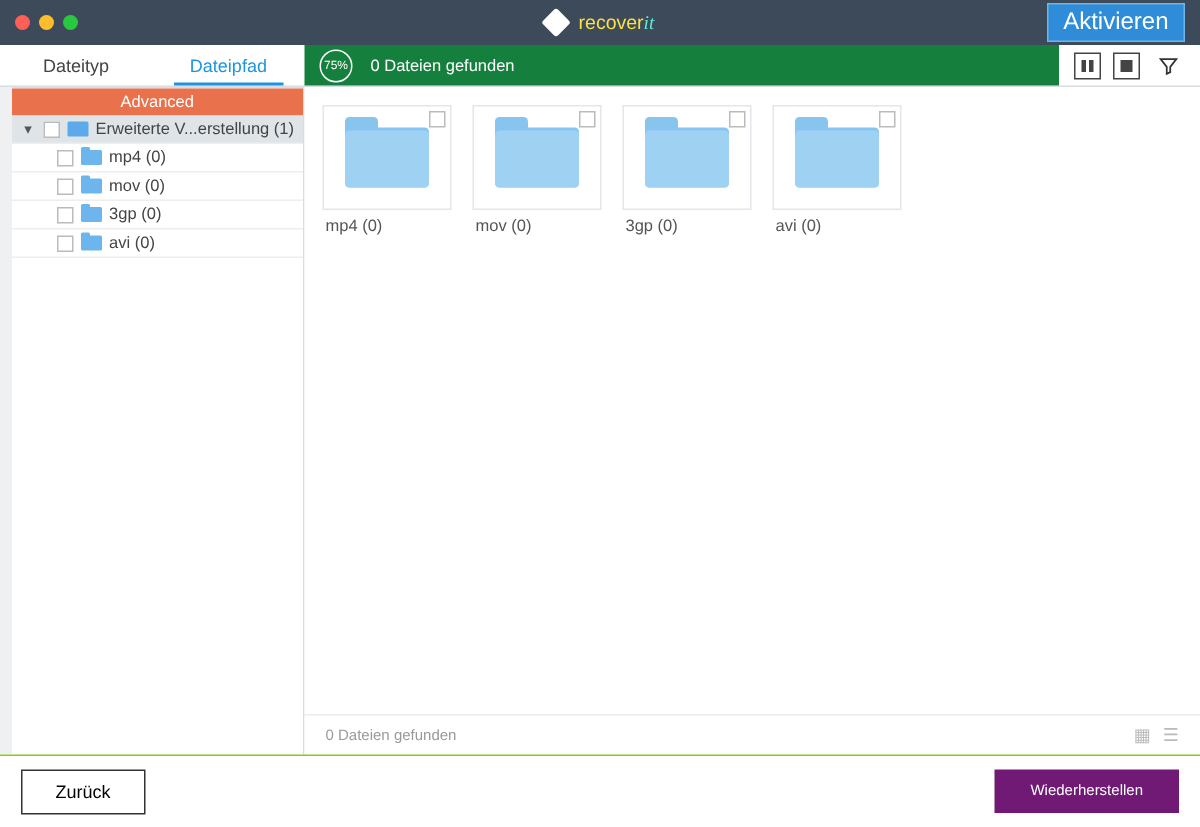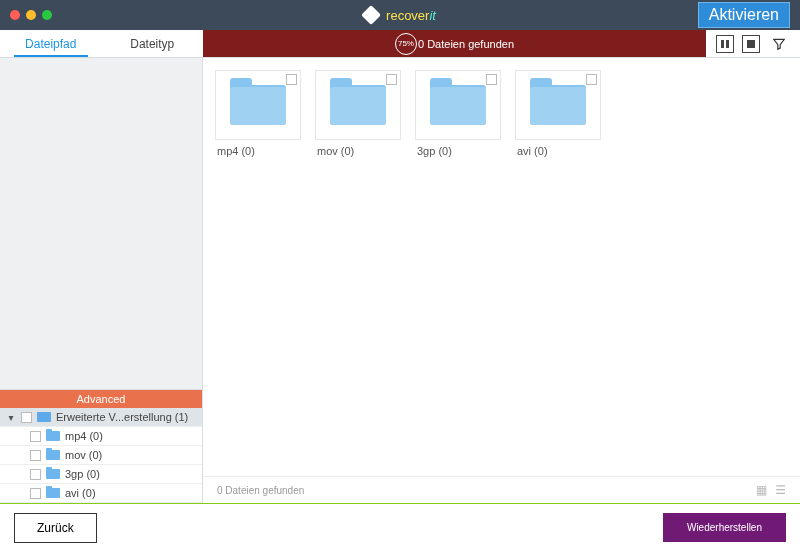--- a/index.html
+++ b/index.html
@@ -5,40 +5,40 @@
 * { box-sizing: border-box; margin: 0; padding: 0; }
 body { font-family: -apple-system, "Segoe UI", Arial, sans-serif; font-size: 12px; background: #fff; width: 800px; height: 551px; overflow: hidden; display: flex; flex-direction: column; }
 .titlebar { height: 30px; background: #3c4a5a; display: flex; align-items: center; padding: 0 10px; position: relative; }
 .tl-dots { display: flex; gap: 6px; }
 .tl-dot { width: 10px; height: 10px; border-radius: 50%; }
 .tl-red { background: #ff5f57; }
 .tl-yellow { background: #ffbd2e; }
 .tl-green { background: #28c840; }
 .tl-title { position: absolute; left: 50%; transform: translateX(-50%); color: #fff; display: flex; align-items: center; gap: 4px; font-size: 13px; }
 .tl-title .r { color: #fde047; }
-.tl-title .it { color: #5eead4; font-style: italic; }
+.tl-title .it { color: #5eead4; font-style: italic; font-family: Liberation Serif, serif; }
 .logo-icon { width: 14px; height: 14px; background: #fff; transform: rotate(45deg); border-radius: 2px; display: inline-block; margin-right: 4px; }
 .activate-btn { margin-left: auto; background: #2e8cd8; color: #fff; border: 1px solid #6eb6ea; padding: 3px 10px; font-size: 16px; cursor: pointer; }
 .toolbar { height: 28px; display: flex; align-items: stretch; border-bottom: 1px solid #d8dde2; }
 .tabs { width: 203px; display: flex; }
 .tab { flex: 1; display: flex; align-items: center; justify-content: center; font-size: 12px; color: #444; cursor: pointer; position: relative; }
 .tab.active { color: #1c94e3; }
 .tab.active::after { content: ""; position: absolute; bottom: 0; left: 14px; right: 14px; height: 2px; background: #1c94e3; }
-.progress-area { flex: 1; background: #7f1d1d; display: flex; align-items: center; color: #fff; padding: 0 10px; gap: 1px; font-size: 11px; justify-content: center; }
+.progress-area { flex: 1; background: #15803d; display: flex; align-items: center; color: #fff; padding: 0 10px; gap: 12px; font-size: 11px; }
 .progress-circle { width: 22px; height: 22px; border: 1.5px solid #fff; border-radius: 50%; display: flex; align-items: center; justify-content: center; font-size: 8px; }
 .controls { display: flex; align-items: center; gap: 8px; padding: 0 10px; }
 .ctl-btn { width: 18px; height: 18px; border: 1px solid #444; display: flex; align-items: center; justify-content: center; cursor: pointer; }
 .ctl-pause { display: flex; gap: 2px; }
 .ctl-pause span { width: 3px; height: 8px; background: #444; }
 .ctl-stop span { width: 8px; height: 8px; background: #444; }
 .search-box { display: flex; align-items: center; border: 1px solid #ccc; border-radius: 3px; padding: 2px 6px; gap: 4px; width: 120px; }
 .search-box input { border: none; outline: none; font-size: 11px; width: 100%; }
 .filter-icon { width: 22px; height: 22px; display: flex; align-items: center; justify-content: center; font-size: 14px; cursor: pointer; color: #333; }
 .content { flex: 1; display: flex; overflow: hidden; }
-.sidebar { width: 203px; background: #eef0f2; border-right: 1px solid #d8dde2; display: flex; flex-direction: column; }
+.sidebar { width: 203px; background: #eef0f2; border-right: 1px solid #d8dde2; display: flex; flex-direction: row; }
 .sidebar-top { flex: 1; }
 .sidebar-bottom { border-top: 1px solid #d8dde2; background: #fff; }
 .adv-header { background: #e9714c; color: #fff; text-align: center; font-size: 11px; padding: 3px 0; }
 .tree { }
 .tree-row { display: flex; align-items: center; gap: 5px; padding: 3px 6px; font-size: 11px; color: #444; white-space: nowrap; border-bottom: 1px solid #eee; }
 .tree-row.selected { background: #dfe4e8; }
 .tree-caret { width: 10px; height: 10px; display: flex; align-items: center; justify-content: center; font-size: 10px; color: #555; }
 .tree-chk { width: 11px; height: 11px; border: 1px solid #bbb; background: #fff; }
 .drive-icon { width: 14px; height: 10px; background: #5da9e9; border-radius: 1px; position: relative; }
 .folder-sm { width: 14px; height: 10px; background: #6db5ed; border-radius: 1px; position: relative; }
@@ -71,22 +71,22 @@
   </div>
   <div class="tl-title">
     <span class="logo-icon"></span>
     <span><span class="r">recover</span><span class="it">it</span></span>
   </div>
   <button class="activate-btn">Aktivieren</button>
 </div>
 
 <div class="toolbar">
   <div class="tabs">
+    <div class="tab">Dateityp</div>
     <div class="tab active">Dateipfad</div>
-    <div class="tab">Dateityp</div>
   </div>
   <div class="progress-area">
     <div class="progress-circle">75%</div>
     <div>0 Dateien gefunden</div>
   </div>
   <div class="controls">
     <div class="ctl-btn">
         <div class="ctl-pause">
           <span></span>
           <span></span>

